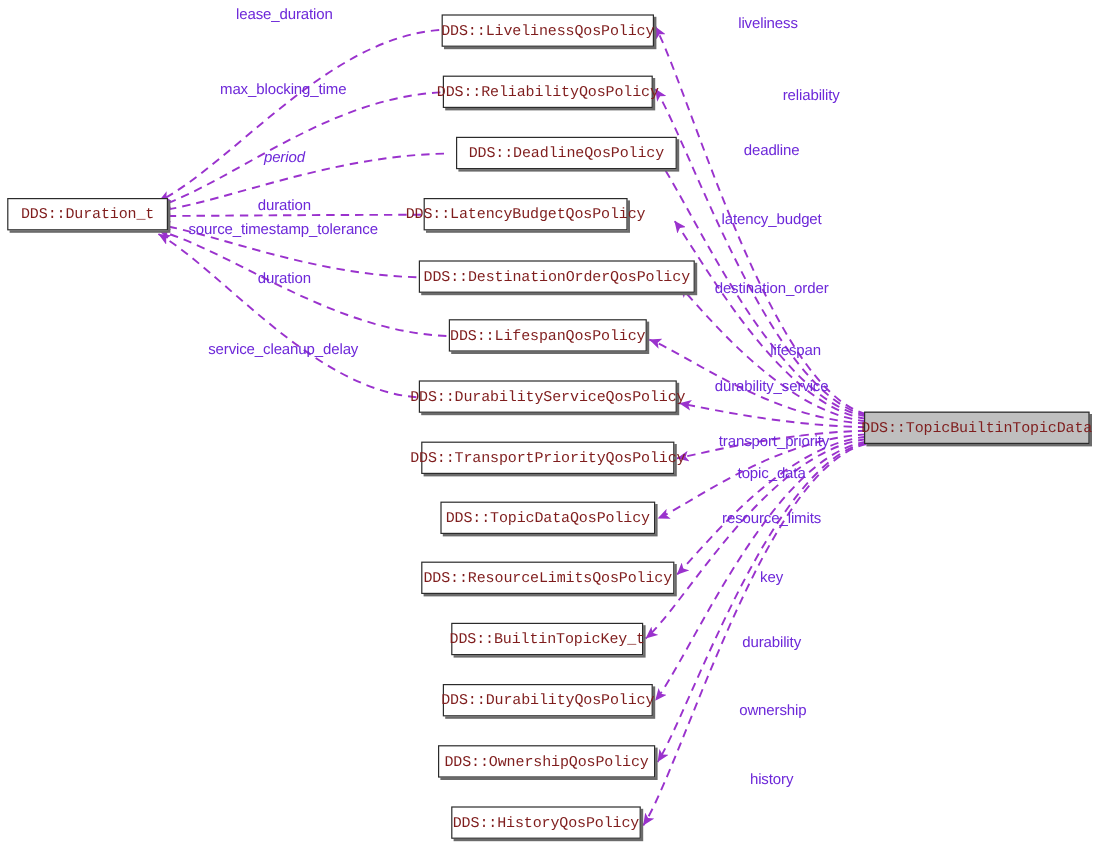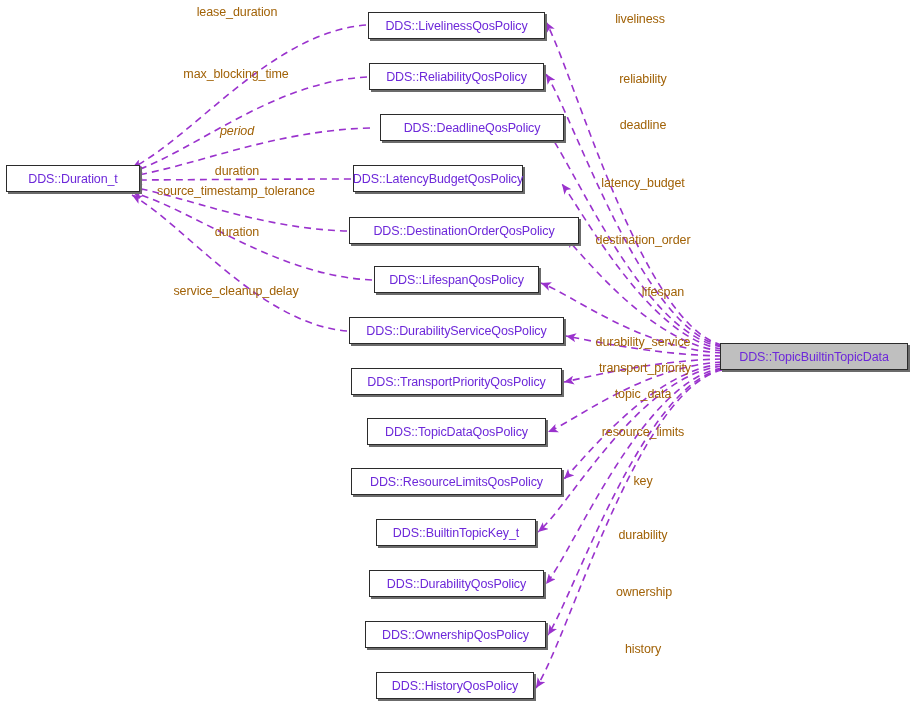--- a/index.html
+++ b/index.html
@@ -26,31 +26,32 @@
     position: absolute;
     box-sizing: border-box;
     border: 1px solid #2b2b2b;
     background: #ffffff;
     box-shadow: 2px 2px 0 0 #6b6b6b;
     display: flex;
     align-items: center;
     justify-content: center;
     height: 27px;
     font-size: 12.5px;
-    color: #6d28d9;
+    color: #7f1d1d;
     white-space: nowrap;
     letter-spacing: -0.1px;
+    font-family: Liberation Mono, monospace;
   }
   .uml-node.highlight {
     background: #bfbfbf;
   }
   .edge-label {
     position: absolute;
     font-size: 12.5px;
-    color: #a16207;
+    color: #6d28d9;
     white-space: nowrap;
     letter-spacing: -0.1px;
     transform: translate(-50%, -50%);
   }
 </style>
 </head>
 <body>
 
 <div id="diagram-root">
 
@@ -107,26 +108,26 @@
     </div>
   <div id="labels-layer">
       <div class="edge-label" style="left: 237px; top: 12px;">lease_duration</div>
       <div class="edge-label" style="left: 236px; top: 74px;">max_blocking_time</div>
       <div class="edge-label" style="left: 237px; top: 131px; font-style: italic;">period</div>
       <div class="edge-label" style="left: 237px; top: 171px;">duration</div>
       <div class="edge-label" style="left: 236px; top: 191px;">source_timestamp_tolerance</div>
       <div class="edge-label" style="left: 237px; top: 232px;">duration</div>
       <div class="edge-label" style="left: 236px; top: 291px;">service_cleanup_delay</div>
       <div class="edge-label" style="left: 640px; top: 19px;">liveliness</div>
-      <div class="edge-label" style="left: 643px; top: 79px;">reliability</div>
+      <div class="edge-label" style="left: 676px; top: 79px;">reliability</div>
       <div class="edge-label" style="left: 643px; top: 125px;">deadline</div>
       <div class="edge-label" style="left: 643px; top: 183px;">latency_budget</div>
       <div class="edge-label" style="left: 643px; top: 240px;">destination_order</div>
       <div class="edge-label" style="left: 663px; top: 292px;">lifespan</div>
-      <div class="edge-label" style="left: 643px; top: 342px; text-align: right;">durability_service</div>
+      <div class="edge-label" style="left: 643px; top: 322px; text-align: right;">durability_service</div>
       <div class="edge-label" style="left: 645px; top: 368px;">transport_priority</div>
       <div class="edge-label" style="left: 643px; top: 394px;">topic_data</div>
       <div class="edge-label" style="left: 643px; top: 432px;">resource_limits</div>
       <div class="edge-label" style="left: 643px; top: 481px;">key</div>
       <div class="edge-label" style="left: 643px; top: 535px;">durability</div>
       <div class="edge-label" style="left: 644px; top: 592px;">ownership</div>
       <div class="edge-label" style="left: 643px; top: 649px;">history</div>
     </div>
 
 </div>

